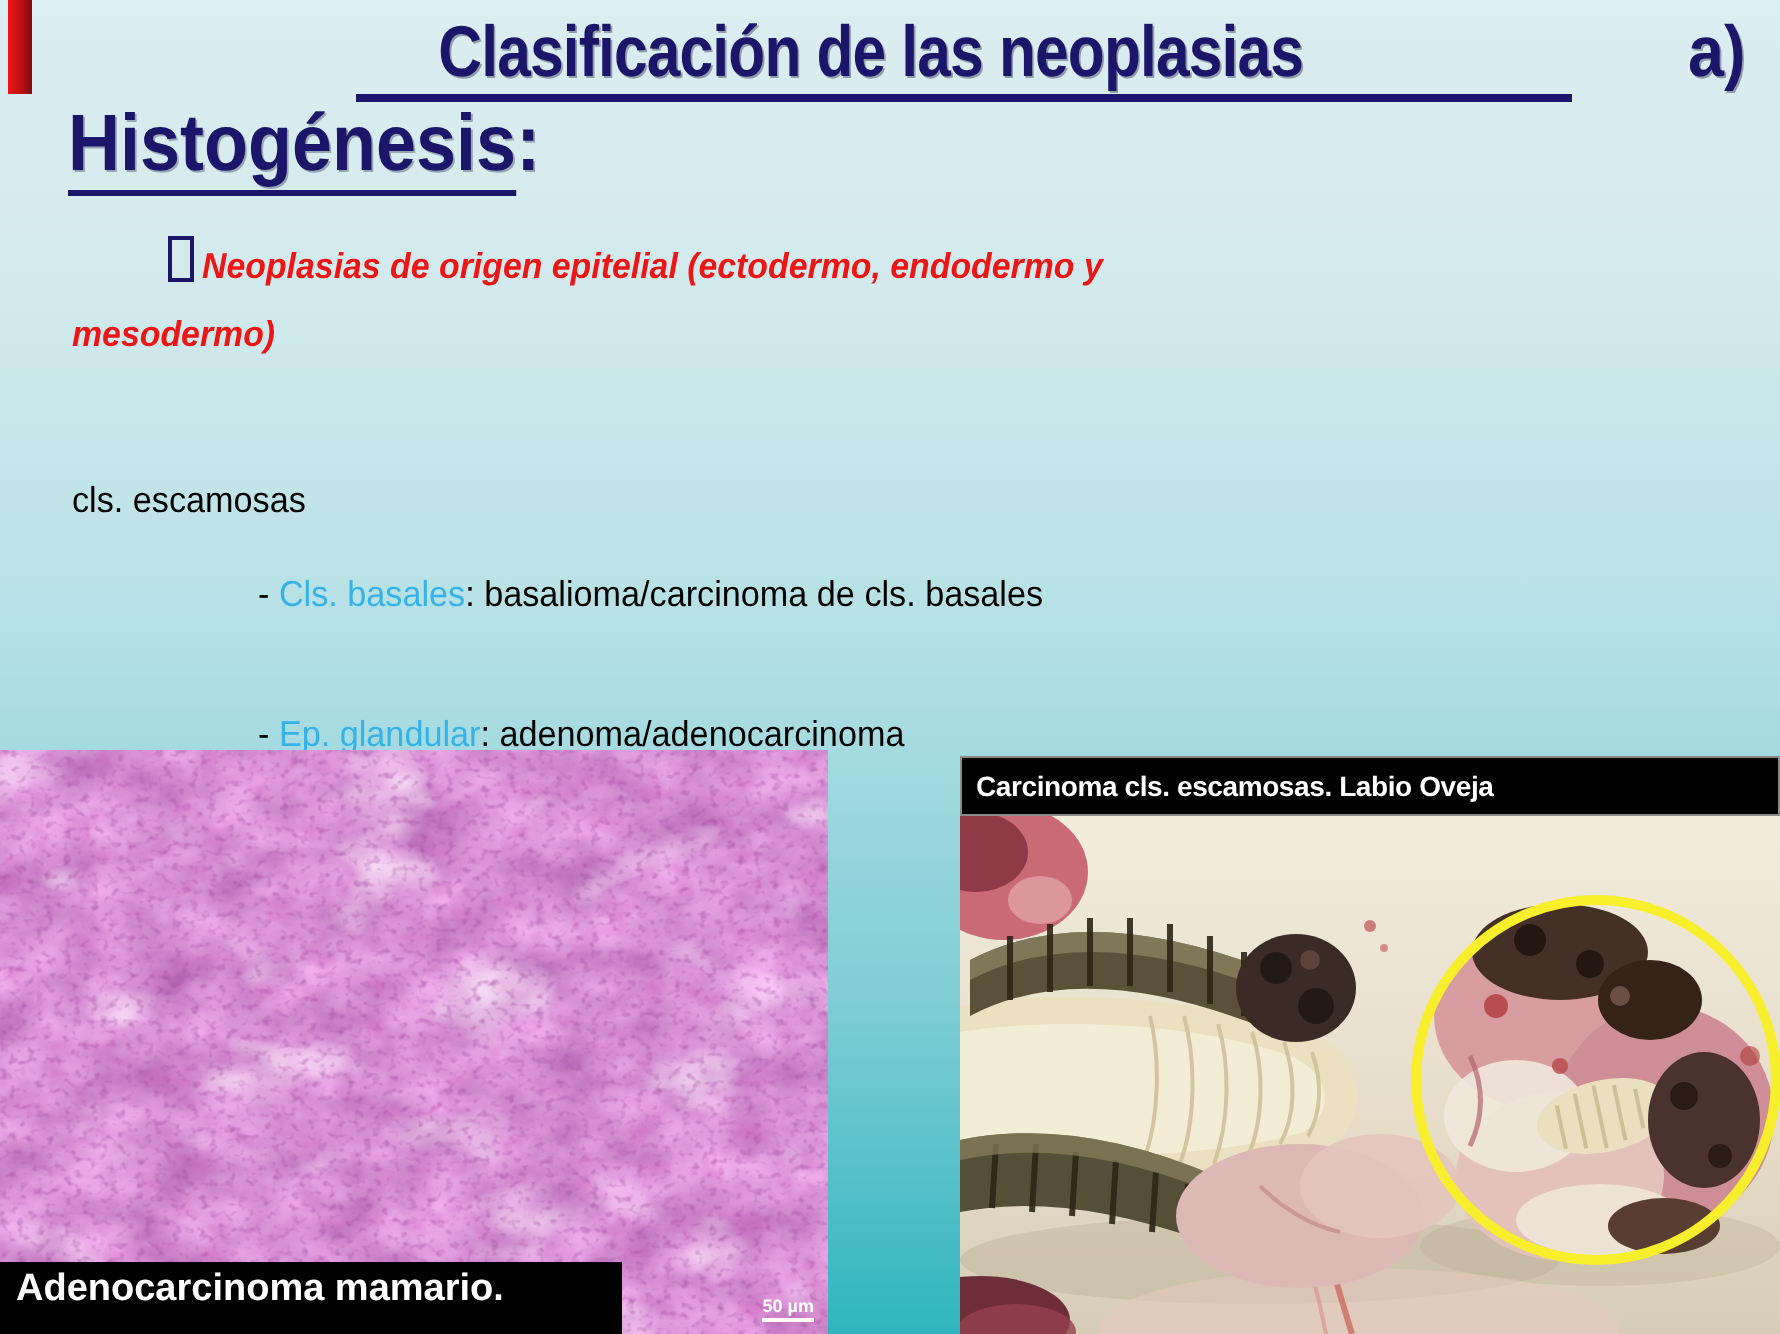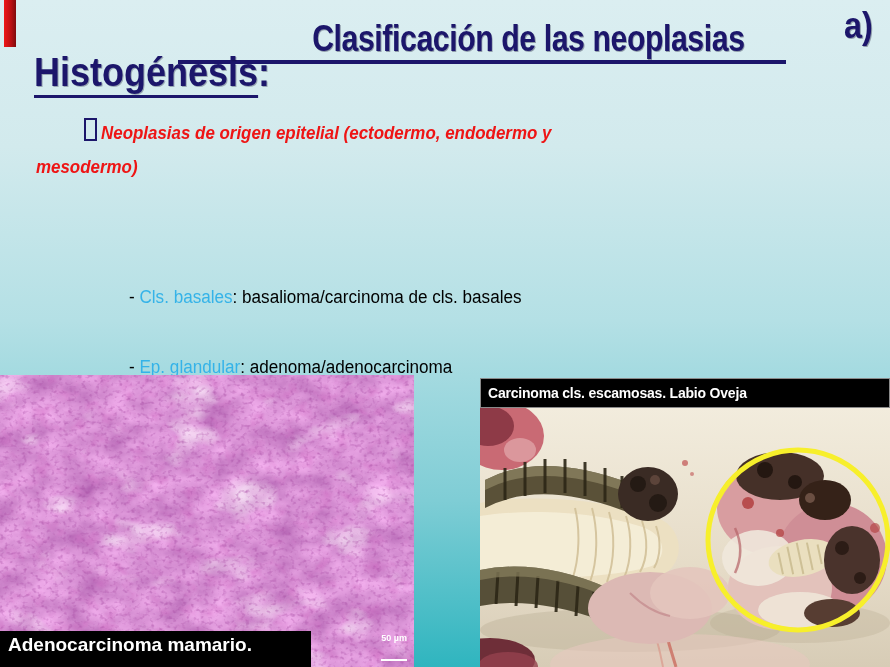--- a/index.html
+++ b/index.html
@@ -3,22 +3,22 @@
 <meta charset="utf-8">
 <style>
   html,body{margin:0;padding:0;background:#ffffff;}
   .slide{
     position:relative;width:890px;height:667px;overflow:hidden;
     font-family:"Liberation Sans",sans-serif;
     background:linear-gradient(180deg,#dbeef1 0%,#d2eaed 22%,#b4e0e5 48%,#7fcdd5 75%,#2fb5bf 100%);
   }
   .red-bar{position:absolute;left:4px;top:0;width:12px;height:47px;
     background:linear-gradient(90deg,#ef1616 0%,#b80f12 60%,#7e0b0d 100%);}
-  .title-wrap{position:absolute;left:178px;top:18px;width:608px;height:42px;
-    text-align:right;border-bottom:4px solid #1c166b;}
+  .title-wrap{position:absolute;left:178px;top:5px;width:608px;height:42px;
+    text-align:left;border-bottom:4px solid #1c166b;}
   .title-text{display:inline-block;transform:scaleX(0.84);transform-origin:50% 50%;
     font-weight:bold;font-size:36px;line-height:42px;color:#1c166b;letter-spacing:-0.5px;
     white-space:nowrap;text-shadow:1px 1px 0 rgba(10,10,40,0.35);}
   .corner-label{position:absolute;right:14px;top:5px;font-weight:bold;font-size:36px;
     line-height:42px;color:#1c166b;text-shadow:1px 1px 0 rgba(10,10,40,0.35);}
   .heading{position:absolute;left:34px;top:50px;font-weight:bold;font-size:40px;color:#1c166b;
     text-shadow:1px 1px 0 rgba(10,10,40,0.3);}
   .cond-left{display:inline-block;transform:scaleX(0.9);transform-origin:0 50%;white-space:nowrap;}
   .heading .word{border-bottom:3px solid #1c166b;padding-bottom:1px;}
   .textline{position:absolute;font-size:18px;color:#000;white-space:nowrap;}
@@ -29,21 +29,21 @@
   .figure{position:absolute;overflow:hidden;}
   .fig-left{left:0;top:375px;width:414px;height:292px;background:#e7a9d4;}
   .fig-right{left:480px;top:378px;width:410px;height:289px;background:#e9e2d2;}
   .caption-bar{position:absolute;background:#000;color:#fff;font-weight:bold;
     overflow:hidden;white-space:nowrap;}
   .caption-left{left:0;bottom:0;width:311px;height:36px;font-size:19px;line-height:27px;
     padding-left:8px;box-sizing:border-box;}
   .caption-right{left:0;top:0;width:100%;height:30px;font-size:14px;line-height:28px;
     padding-left:7px;box-sizing:border-box;border:1px solid #8a8a8a;letter-spacing:-0.2px;}
   .scale-label{position:absolute;right:7px;bottom:6px;color:#fff;font-size:9px;font-weight:bold;
-    border-bottom:2px solid #fff;padding-bottom:16px;line-height:10px;}
+    border-bottom:2px solid #fff;padding-bottom:1px;line-height:10px;}
   svg{display:block;}
 </style>
 </head>
 <body>
 
 <div class="slide">
 
   <div class="red-bar"></div>
 
   <div class="title-wrap">
@@ -57,20 +57,23 @@
     </span>
   </div>
 
   <div class="textline red-line" style="left:84px;top:118px;">
     <span class="square-bullet"></span><span class="cond-left" style="transform:scaleX(0.94);">Neoplasias de origen epitelial (ectodermo, endodermo y</span>
   </div>
   <div class="textline red-line" style="left:36px;top:157px;">
     <span class="cond-left" style="transform:scaleX(0.94);">mesodermo)</span>
   </div>
 
+  <div class="textline" style="left:36px;top:240px;">
+    <span class="cond-left" style="transform:scaleX(0.95);">cls. escamosas</span>
+  </div>
 
   <div class="textline" style="left:129px;top:287px;">
     <span class="cond-left" style="transform:scaleX(0.95);"><span>- </span><span class="term">Cls. basales</span><span>: basalioma/carcinoma de cls. basales</span></span>
   </div>
 
   <div class="textline" style="left:129px;top:329px;margin-top:28px;">
     <span class="cond-left" style="transform:scaleX(0.95);"><span>- </span><span class="term">Ep. glandular</span><span>: adenoma/adenocarcinoma</span></span>
   </div>
 
   <div class="figure fig-left">

